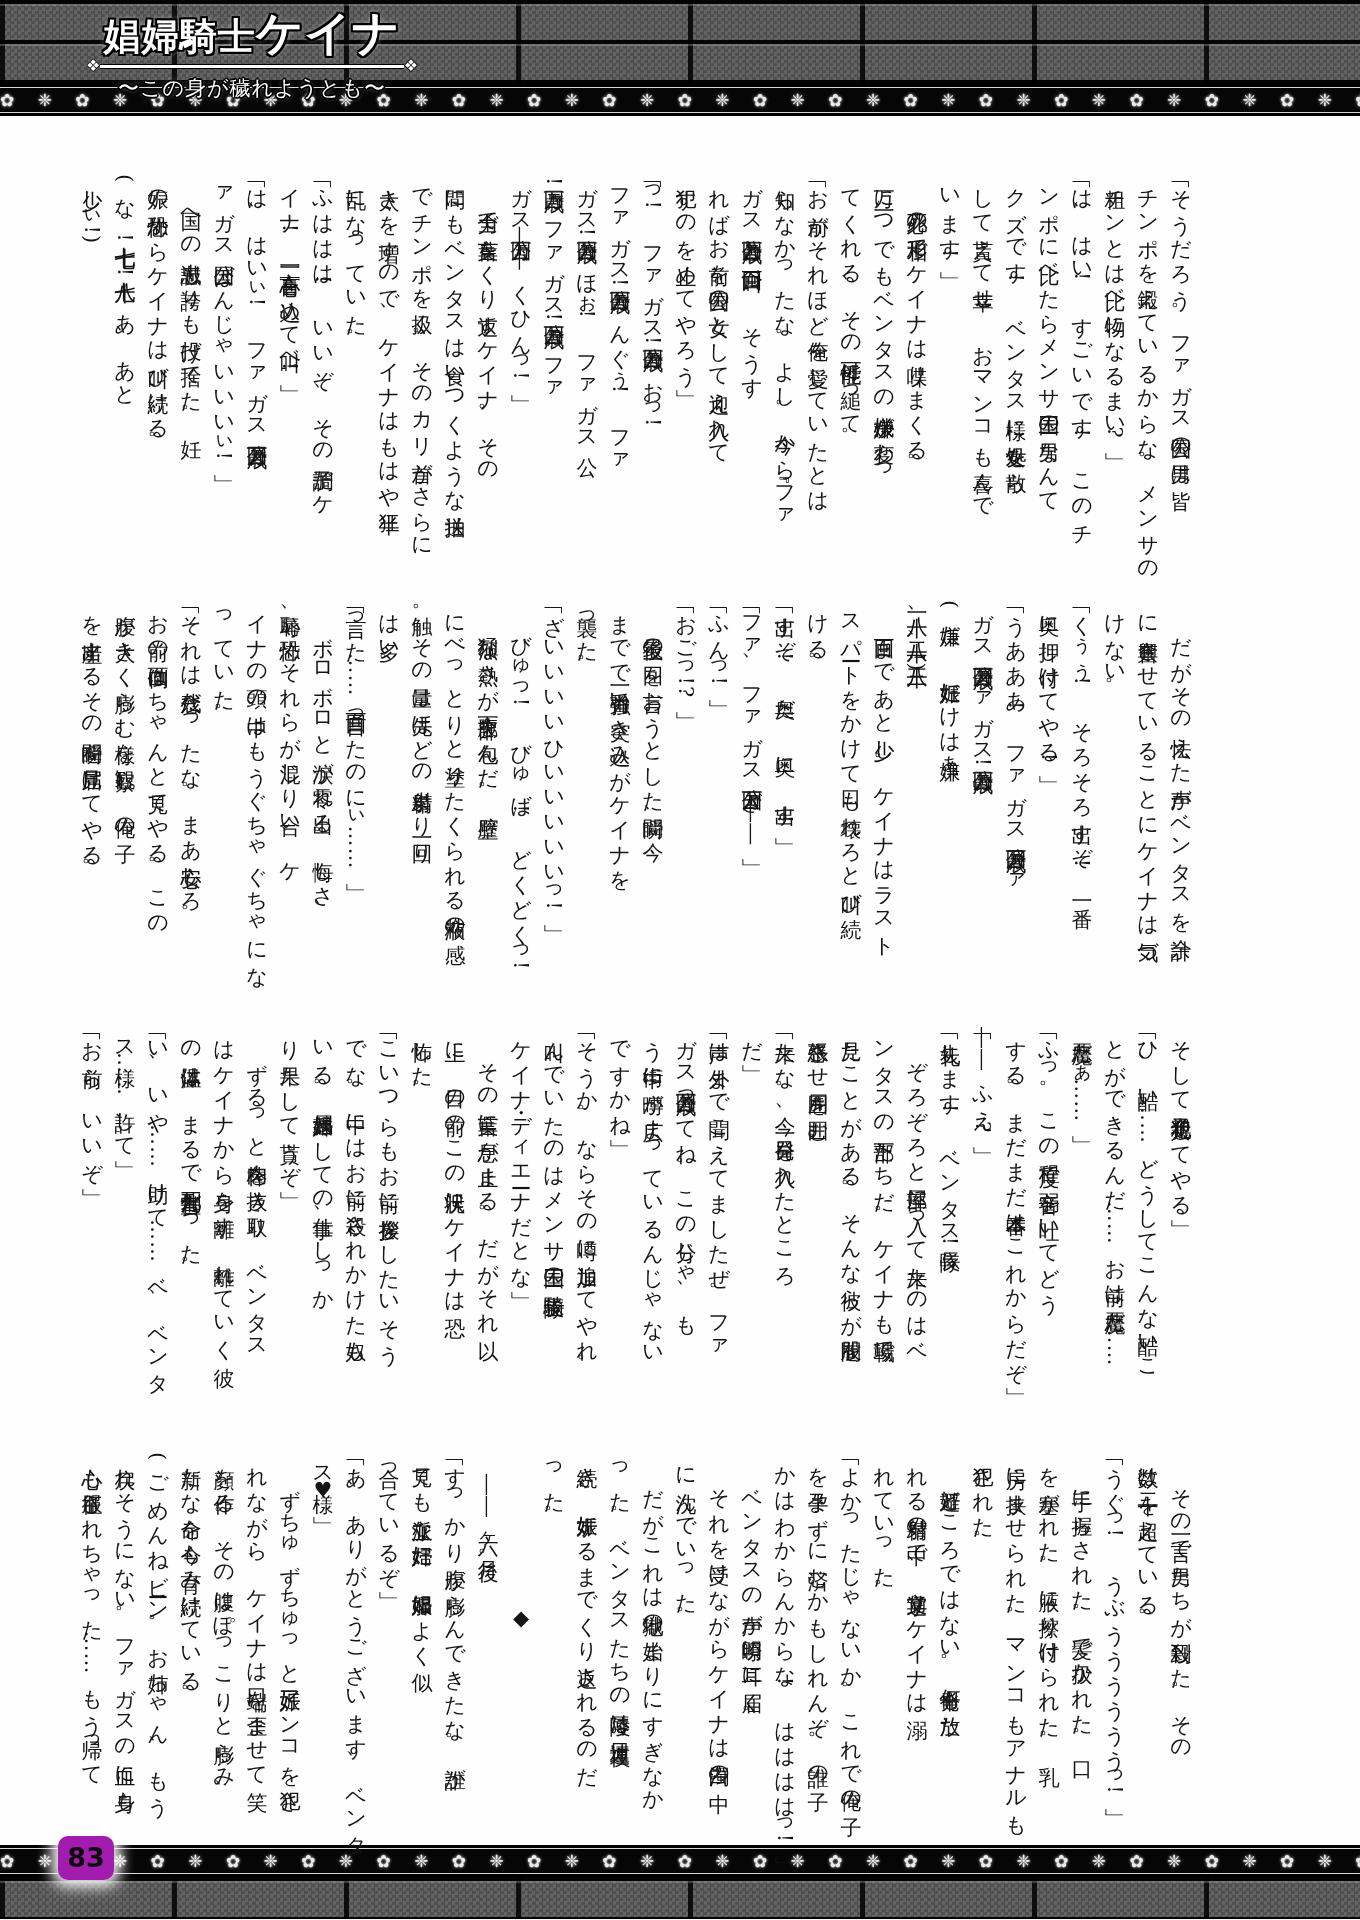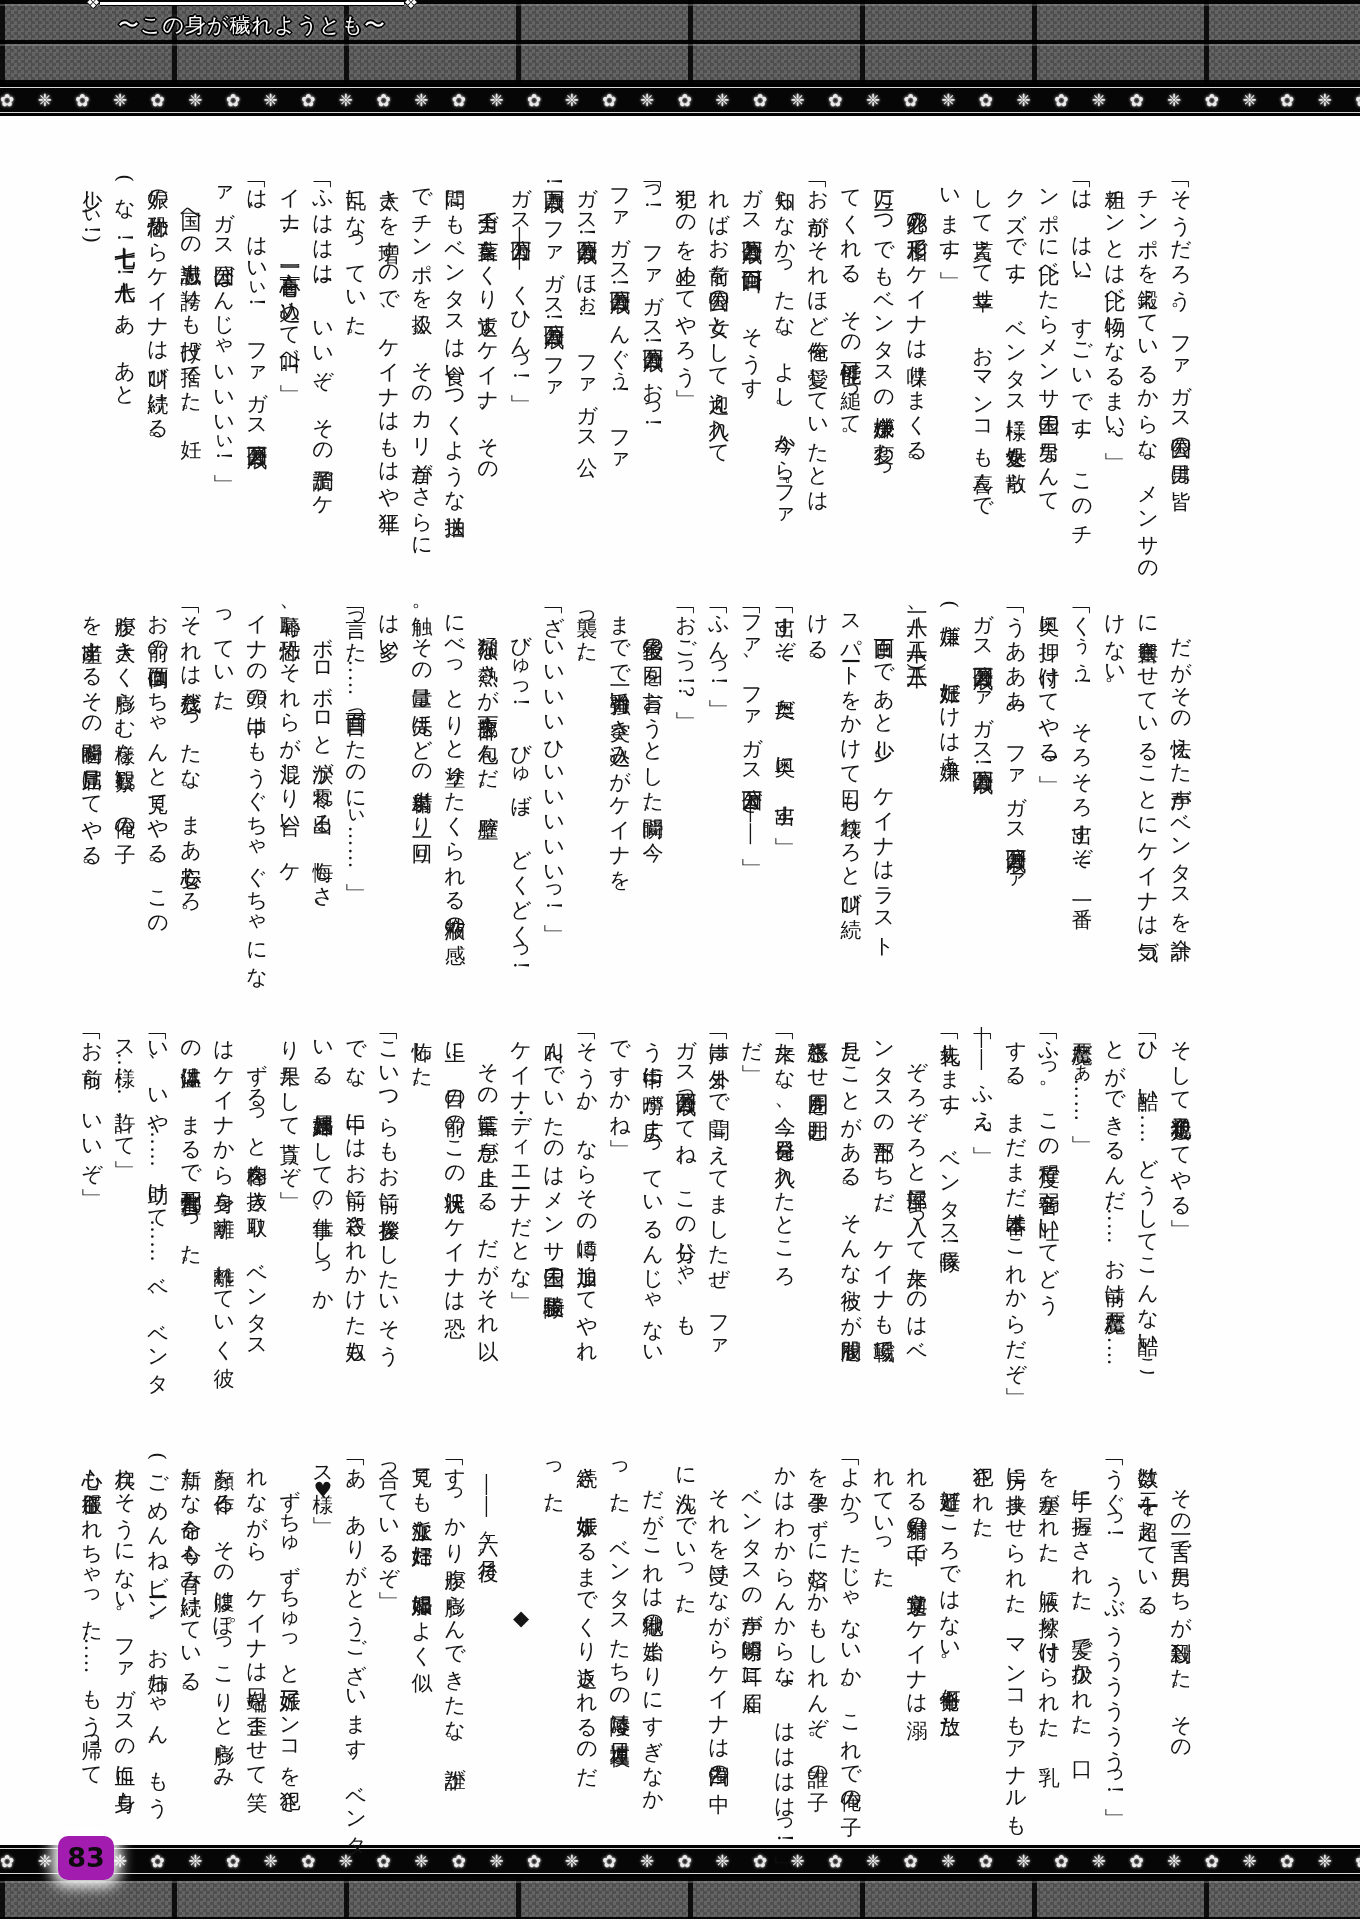--- a/index.html
+++ b/index.html
@@ -71,20 +71,21 @@
     box-shadow:0 0 14px 7px rgba(255,255,255,.95);
     color:#0c0c0c;font-size:27px;font-weight:bold;line-height:44px;text-align:center;
     font-family:"DejaVu Sans","Liberation Sans",sans-serif;
   }
 </style>
 </head>
 <body>
 
 <div class="brick brick-top">
   <div class="title-block">
+    <div class="series-title"><span class="t-kanji">娼婦騎士</span><span class="t-kana">ケイナ</span></div>
     <div class="title-divider">
       <span class="divider-end">❖</span>
       <span class="rule"></span>
       <span class="divider-end">❖</span>
     </div>
     <div class="series-subtitle">〜この身が穢れようとも〜</div>
   </div>
 </div>
 
 <div class="ornament">✿ ❈ ✿ ❈ ✿ ❈ ✿ ❈ ✿ ❈ ✿ ❈ ✿ ❈ ✿ ❈ ✿ ❈ ✿ ❈ ✿ ❈ ✿ ❈ ✿ ❈ ✿ ❈ ✿ ❈ ✿ ❈ ✿ ❈ ✿ ❈ ✿ ❈ ✿ ❈ ✿ ❈ ✿ ❈ ✿ ❈ ✿ ❈ ✿ ❈ ✿ ❈ ✿ ❈ ✿ ❈ ✿ ❈ ✿ ❈ ✿ ❈ ✿ ❈ ✿ ❈ ✿ ❈ ✿ ❈ ✿ ❈ ✿ ❈ ✿ ❈ ✿ ❈ ✿ ❈ </div>

